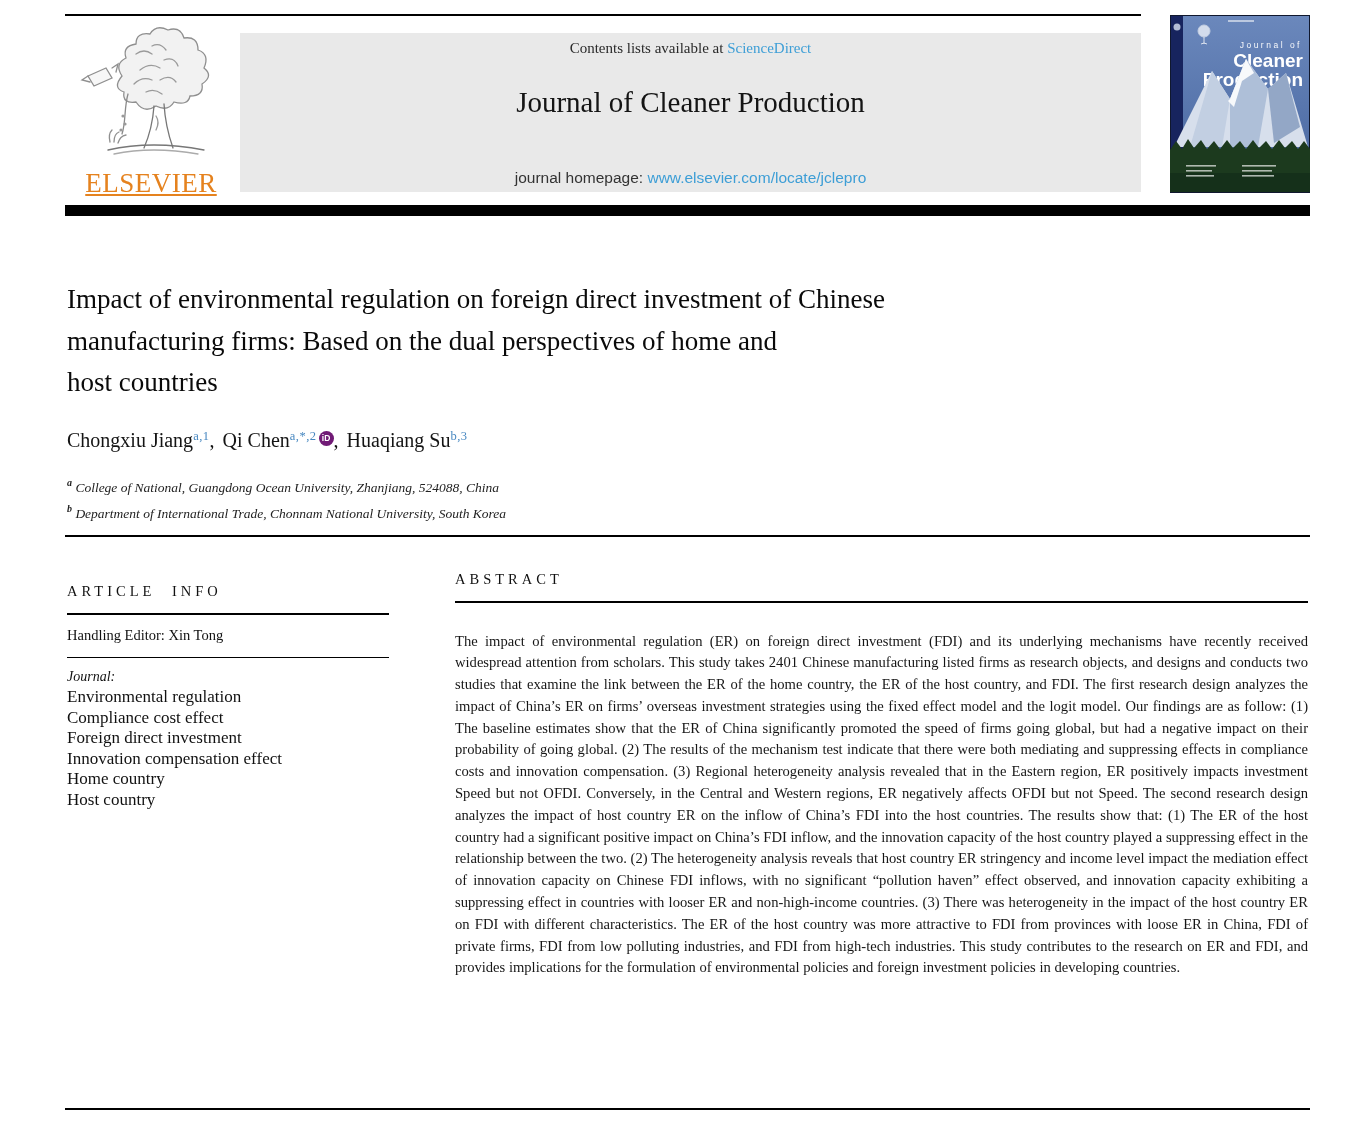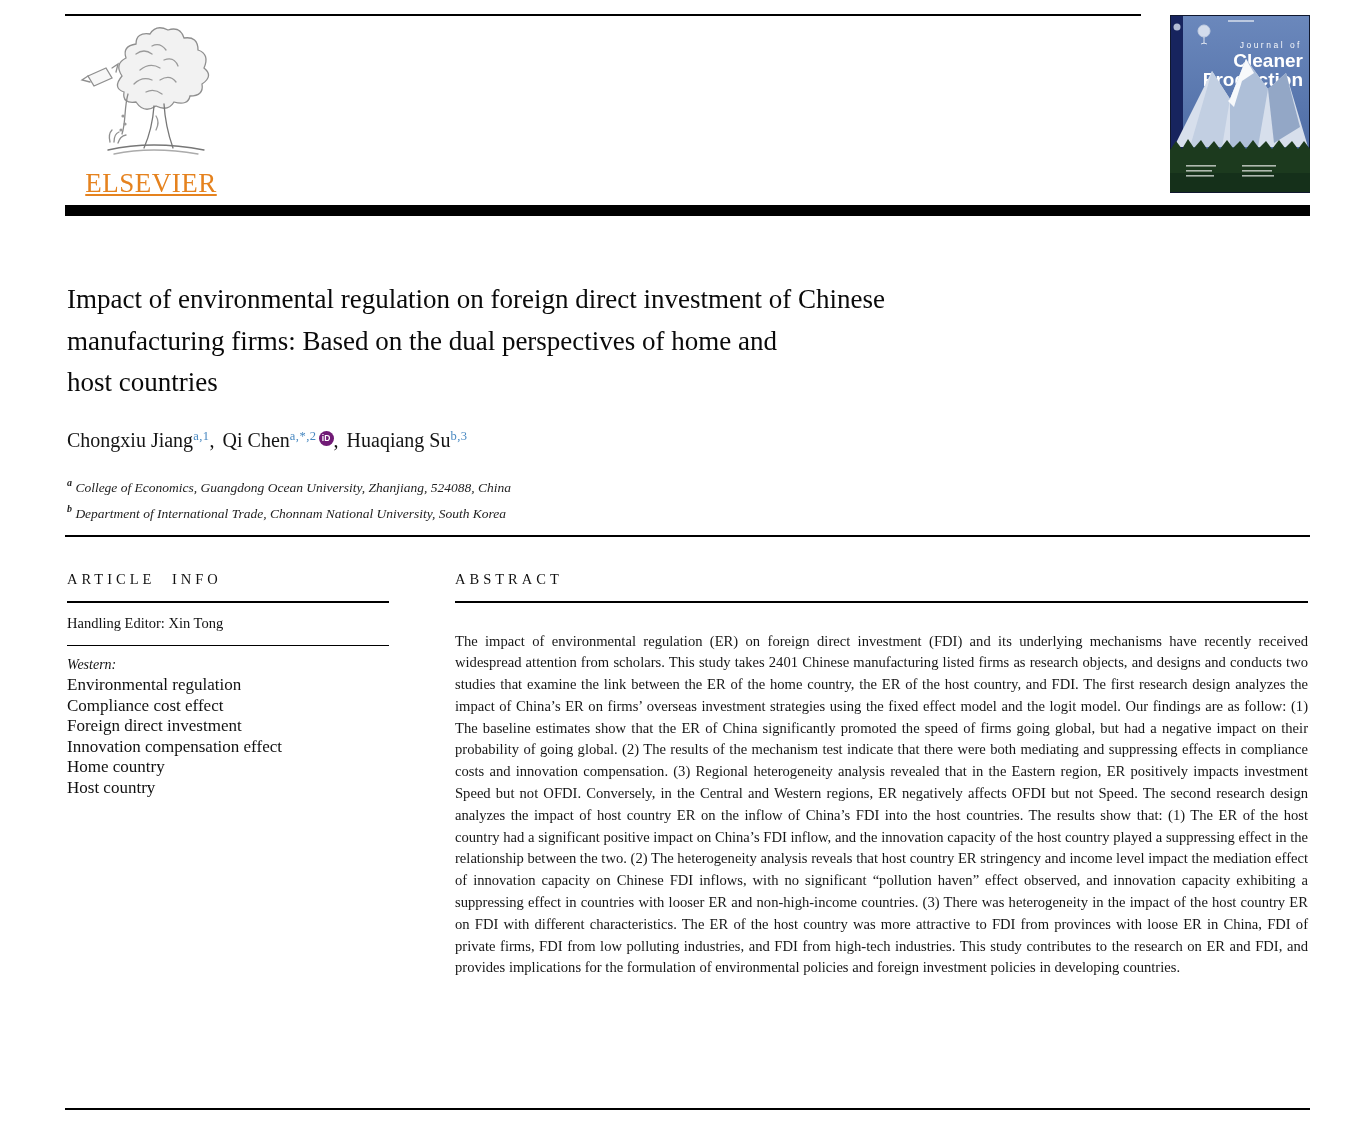--- a/index.html
+++ b/index.html
@@ -35,21 +35,21 @@
            line-height:15px; vertical-align:6px; margin-left:2px; cursor:pointer; }
 
   .affiliations { position:absolute; left:67px; top:472px; font-size:13.5px; line-height:21.5px; color:#222; }
   .affil-text { font-style:italic; }
   .affil sup { font-weight:bold; font-style:italic; font-size:10px; }
 
   .rule-a { position:absolute; left:65px; top:535px; width:1245px; height:2px; background:#000; }
   .rule-b { position:absolute; left:65px; top:1108px; width:1245px; height:2px; background:#000; }
 
   
-  .col-left  { position:absolute; left:67px;  top:571px; width:322px; }
+  .col-left  { position:absolute; left:67px;  top:583px; width:322px; }
   .col-right { position:absolute; left:455px; top:571px; width:853px; }
   .section-heading { font-size:14.5px; letter-spacing:4px; word-spacing:9px; color:#111; }
   .thin-rule { height:1.5px; background:#000; margin-top:13px; }
   .editor { margin-top:12px; font-size:14.5px; }
   .kw-label { margin-top:11px; font-style:italic; font-size:14px; }
   .kw-list { margin:2px 0 0 0; padding:0; list-style:none; font-size:17px; line-height:20.6px; }
   .abstract { margin-top:28px; font-size:14.6px; line-height:21.8px; text-align:justify; color:#161616; }
 </style>
 </head>
 <body>
@@ -79,20 +79,29 @@
         <path d="M16,54 l18,-8 6,10 -18,8 z" fill="#f7f7f7"></path>
         <path d="M16,54 l-6,4 8,2 M40,46 l6,-4 -2,8"></path>
         <path d="M36,128 Q80,118 132,128" stroke="#777"></path>
         <path d="M42,132 Q80,124 126,132" stroke="#ababab"></path>
         <path d="M38,120 q-2,-8 2,-12 M42,120 q0,-8 5,-10 M46,121 q2,-7 8,-8"></path>
       </g>
     </svg>
     <div class="elsevier-word">ELSEVIER</div>
   </div>
 
+  <div class="header-box">
+    <div class="contents-line">
+      <span>Contents lists available at </span><a class="link">ScienceDirect</a>
+    </div>
+    <div class="journal-title">Journal of Cleaner Production</div>
+    <div class="homepage-line">
+      <span>journal homepage: </span><a class="link">www.elsevier.com/locate/jclepro</a>
+    </div>
+  </div>
 
   <div class="cover">
     <svg width="140" height="178" viewBox="0 0 140 178">
       <defs>
         <linearGradient id="sky" x1="0" y1="0" x2="0" y2="1">
           <stop offset="0" stop-color="#6b88bc"></stop>
           <stop offset="1" stop-color="#46659f"></stop>
         </linearGradient>
       </defs>
       <rect x="0" y="0" width="140" height="178" fill="url(#sky)" stroke="#10182e" stroke-width="2"></rect>
@@ -137,35 +146,35 @@
     <div>manufacturing firms: Based on the dual perspectives of home and</div>
     <div>host countries</div>
   </div>
 
   <div class="authors">
     <span>Chongxiu Jiang</span><sup class="sup-blue">a,1</sup><span class="comma">,</span><span>Qi Chen</span><sup class="sup-blue">a,*,2</sup><span class="orcid">iD</span><span class="comma">,</span><span>Huaqiang Su</span><sup class="sup-blue">b,3</sup>
   </div>
 
   <div class="affiliations">
     <div class="affil">
-      <sup>a</sup> <span class="affil-text">College of Economics, Guangdong Ocean University, Zhanjiang, 524088, China</span>
+      <sup>a</sup> <span class="affil-text">College of National, Guangdong Ocean University, Zhanjiang, 524088, China</span>
     </div>
     <div class="affil">
       <sup>b</sup> <span class="affil-text">Department of International Trade, Chonnam National University, South Korea</span>
     </div>
   </div>
 
   <div class="rule-a"></div>
 
   <div class="col-left">
     <div class="section-heading">ARTICLE INFO</div>
     <div class="thin-rule"></div>
     <div class="editor">Handling Editor: Xin Tong</div>
     <div class="thin-rule"></div>
-    <div class="kw-label">Western:</div>
+    <div class="kw-label">Journal:</div>
     <ul class="kw-list">
       <li>Environmental regulation</li>
       <li>Compliance cost effect</li>
       <li>Foreign direct investment</li>
       <li>Innovation compensation effect</li>
       <li>Home country</li>
       <li>Host country</li>
     </ul>
   </div>
 

